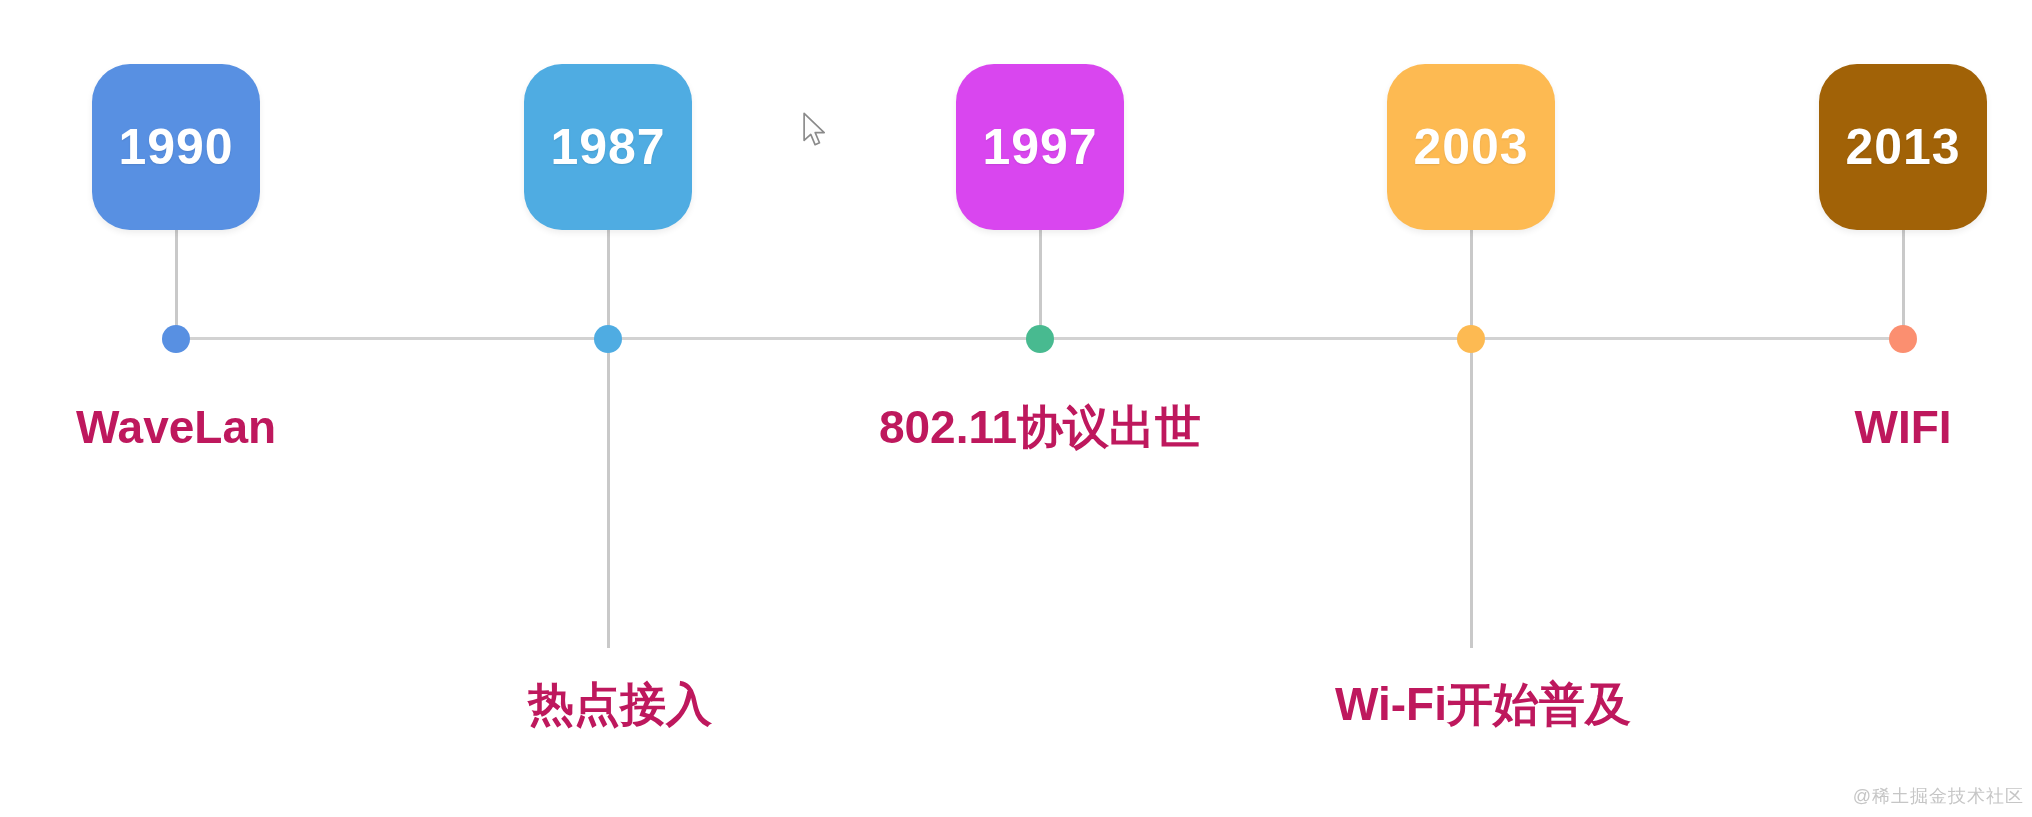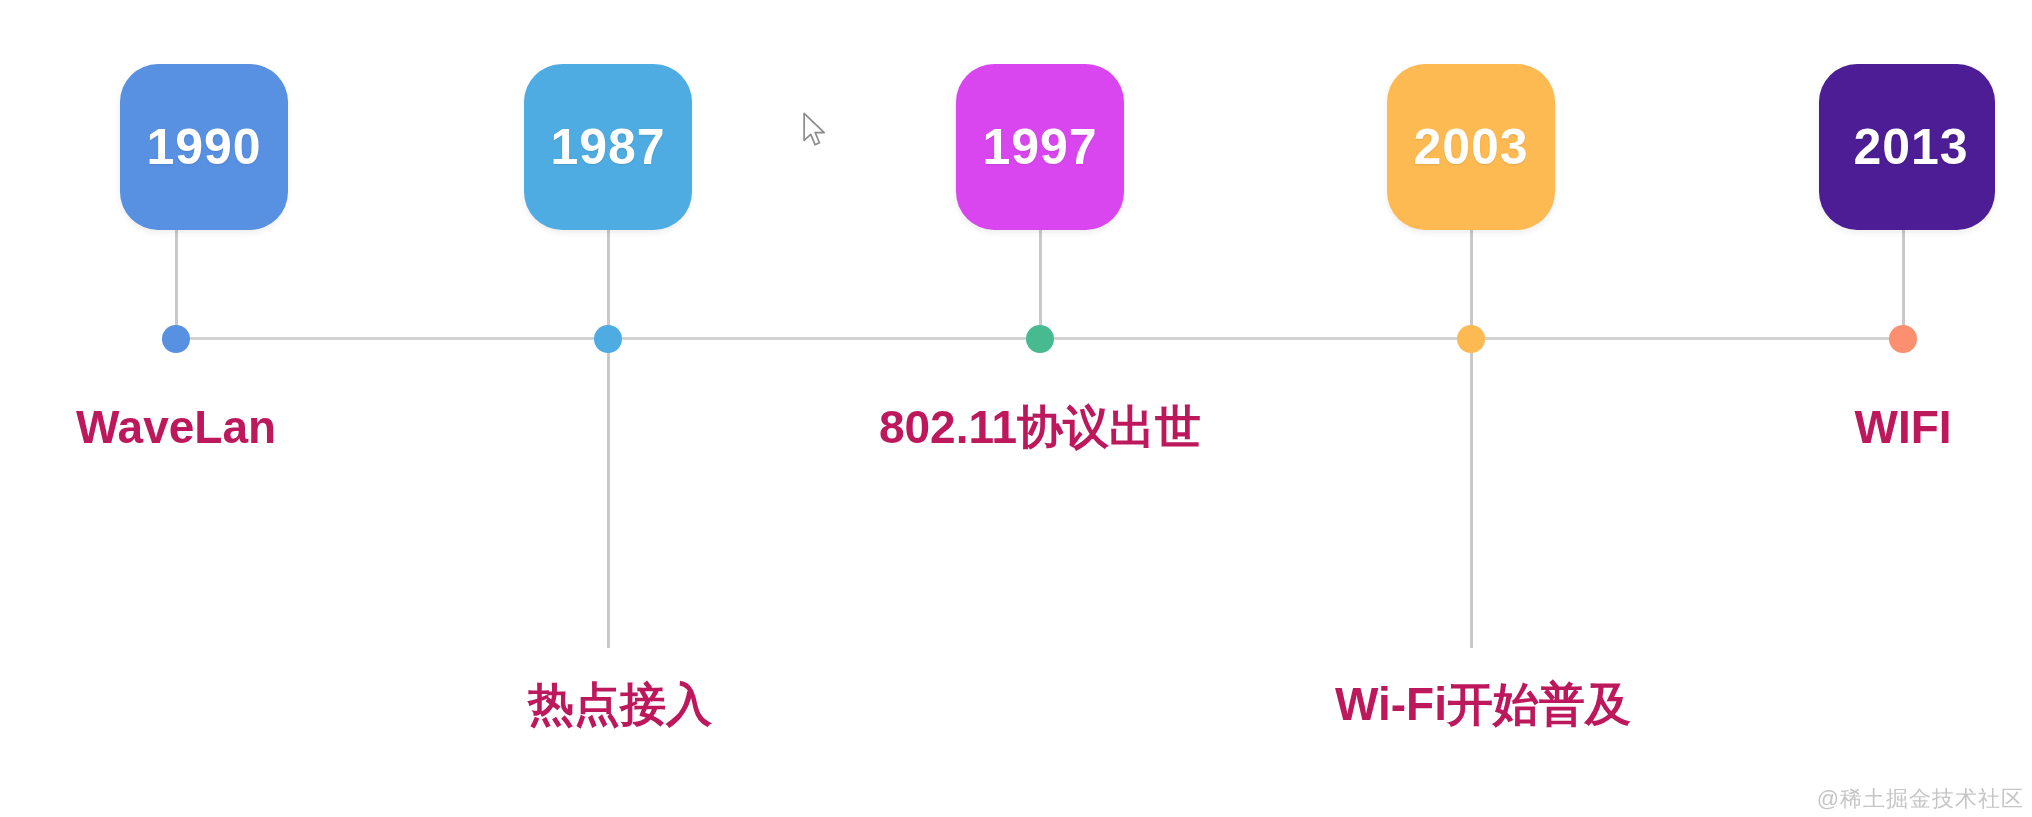--- a/index.html
+++ b/index.html
@@ -85,36 +85,36 @@
     left: 801px;
     top: 112px;
     width: 27px;
     height: 36px;
   }
 
   .watermark {
     position: absolute;
     right: 8px;
     top: 784px;
-    font-size: 22px;
+    font-size: 18px;
     font-weight: normal;
     color: #c6c6c6;
     letter-spacing: 1px;
   }
 </style>
 </head>
 <body>
 
 <div class="canvas">
 
   <div class="timeline-line"></div>
 
   <div class="event e0">
     <div class="stem stem-short"></div>
-    <div class="badge" style="background-color: rgb(88, 144, 226); margin-left: 28px;">
+    <div class="badge" style="background-color: rgb(88, 144, 226);">
       <span class="year">1990</span>
     </div>
     <div class="dot" style="background-color: rgb(88, 144, 226);"></div>
     <div class="event-label label-above">WaveLan</div>
   </div>
 
   <div class="event e1">
     <div class="stem stem-long"></div>
     <div class="badge" style="background-color: rgb(79, 172, 226);">
       <span class="year">1987</span>
@@ -136,21 +136,21 @@
     <div class="stem stem-long"></div>
     <div class="badge" style="background-color: rgb(253, 186, 82);">
       <span class="year">2003</span>
     </div>
     <div class="dot" style="background-color: rgb(253, 186, 82);"></div>
     <div class="event-label label-below">Wi-Fi开始普及</div>
   </div>
 
   <div class="event e4">
     <div class="stem stem-short"></div>
-    <div class="badge" style="background-color: #4c1d95; padding-left: 8px;">
+    <div class="badge" style="background-color: #a16207;">
       <span class="year">2013</span>
     </div>
     <div class="dot" style="background-color: rgb(251, 143, 112);"></div>
     <div class="event-label label-above">WIFI</div>
   </div>
 
   <svg class="cursor" viewBox="0 0 18 26">
     <path d="M1.5 1 L1.5 20.5 L6.3 16.2 L9.4 23.6 L12.6 22.2 L9.5 14.9 L16 14.9 Z" fill="#fdfdfd" stroke="#8a8a8a" stroke-width="1.2" stroke-linejoin="round"></path>
   </svg>
 

